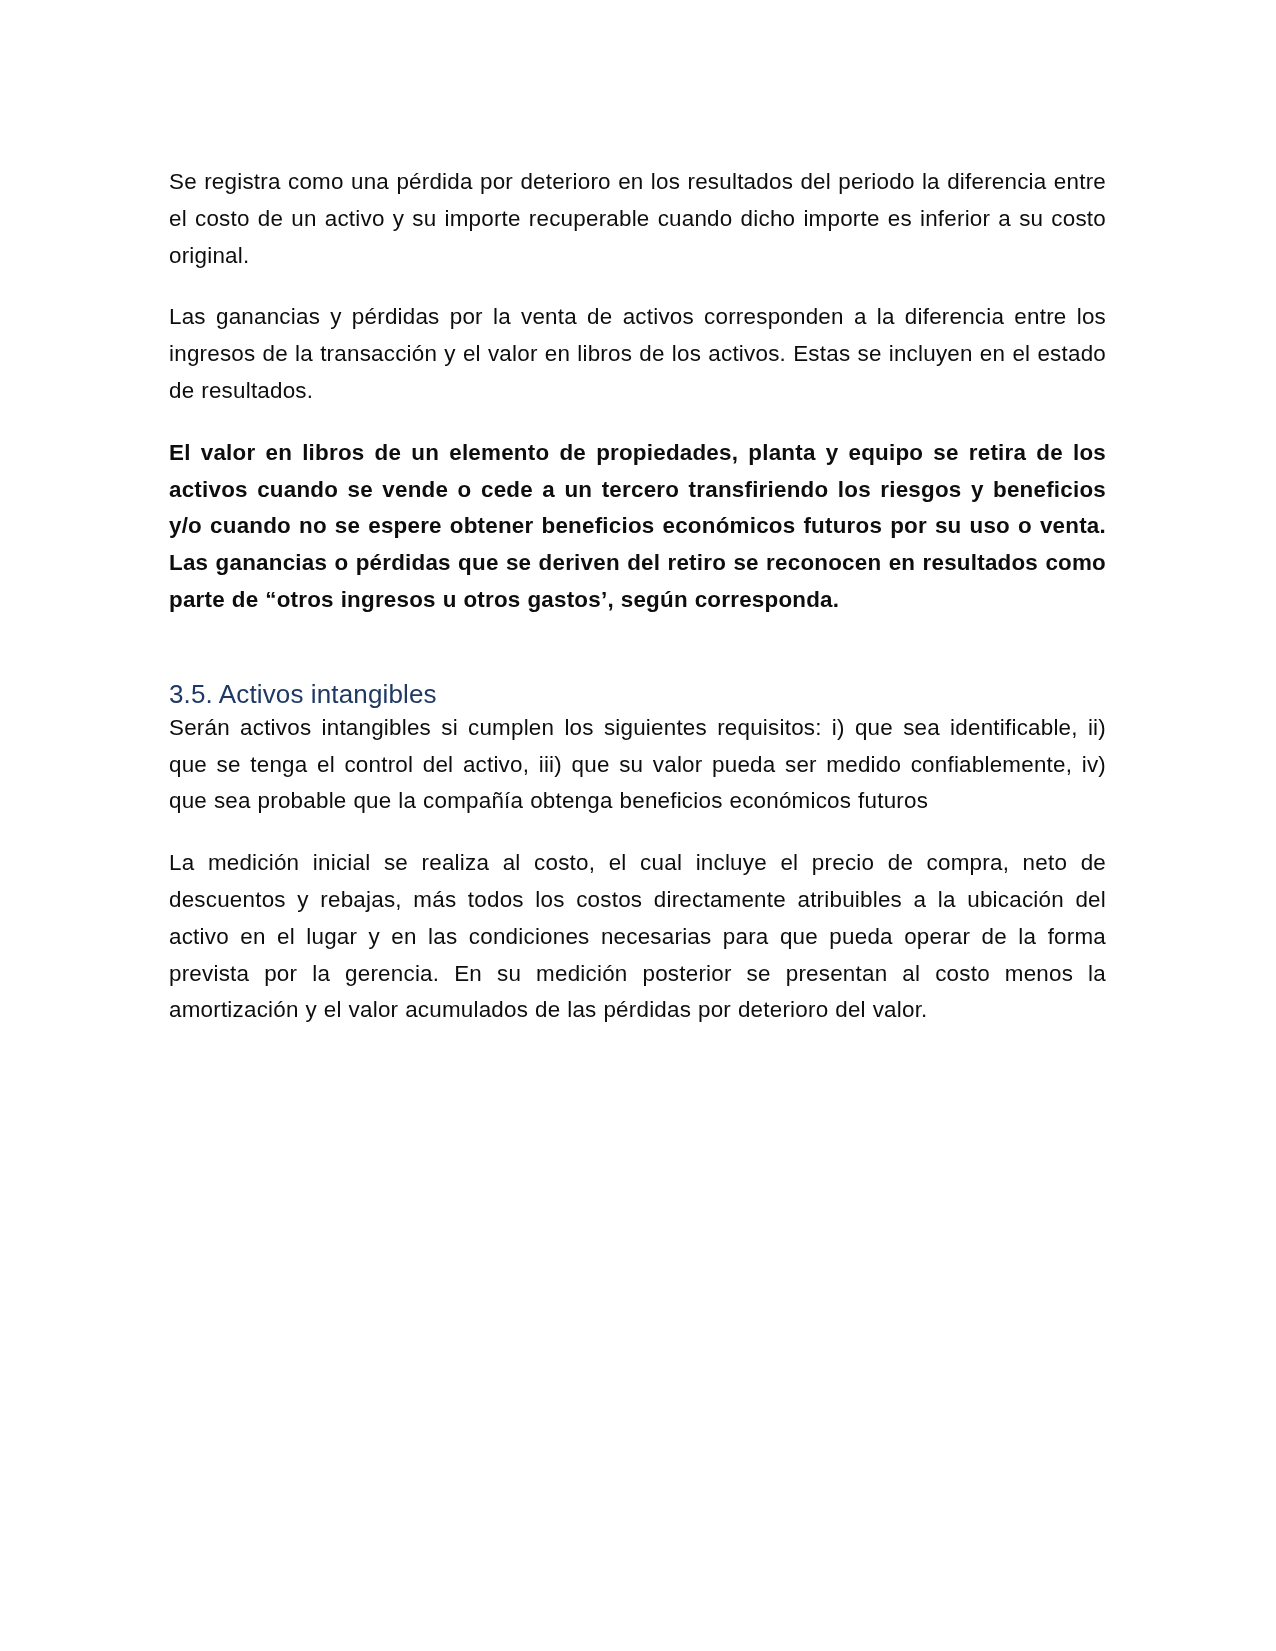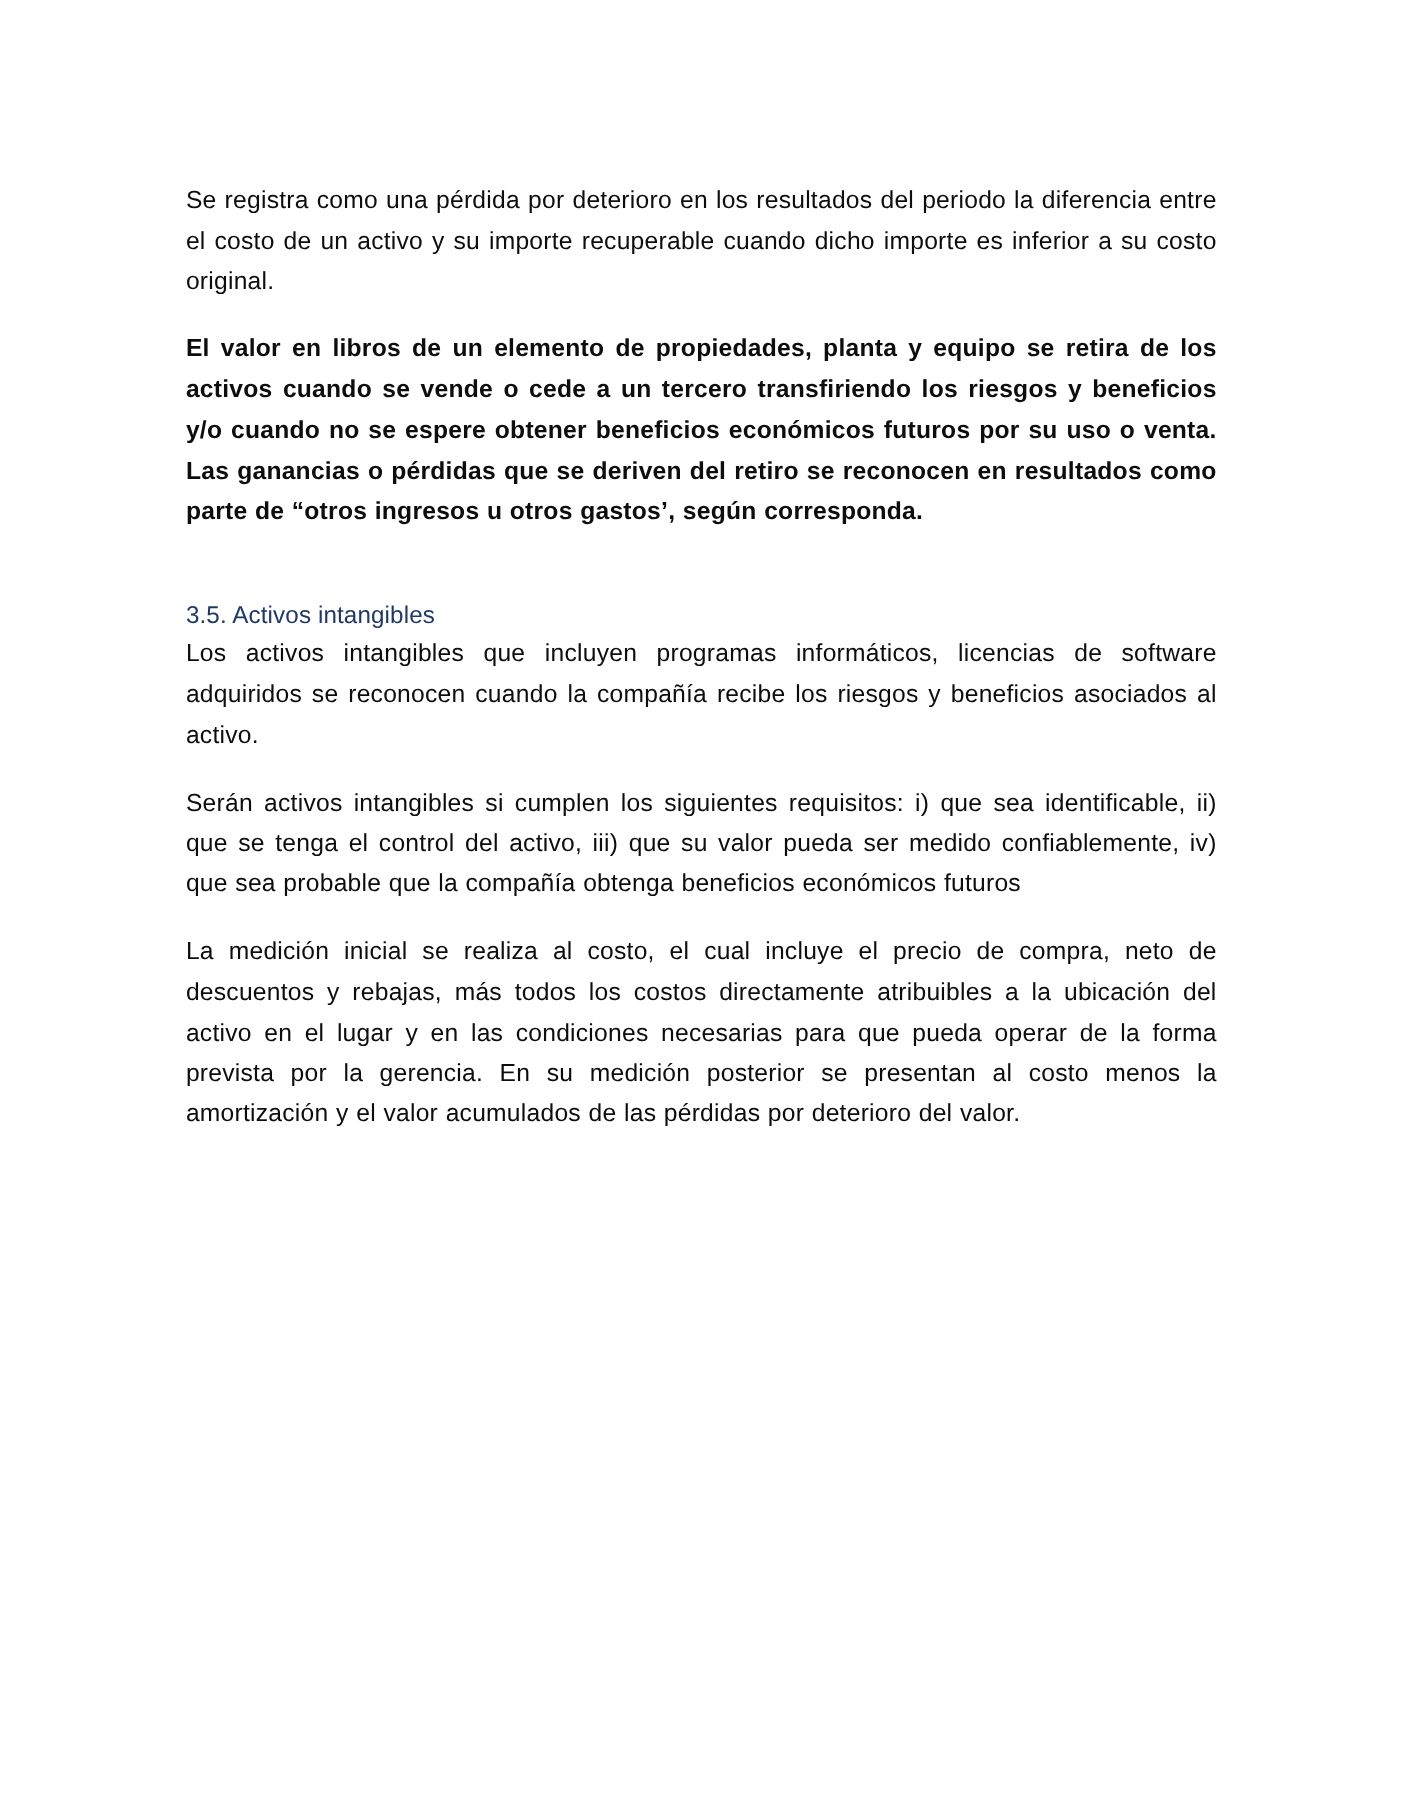--- a/index.html
+++ b/index.html
@@ -47,21 +47,21 @@
     margin-bottom: 0;
     font-weight: bold;
   }
 
   .section-gap {
     height: 60px;
   }
 
   h2.section-heading {
     margin: 0;
-    font-size: 22px;
+    font-size: 26px;
     line-height: 31px;
     font-weight: 400;
     color: #1f3864;
     letter-spacing: 0.005em;
   }
 
   
   p.para.after-heading {
     margin-top: 2px;
   }
@@ -72,30 +72,30 @@
 </style>
 </head>
 <body>
 
 <div class="page">
   <div class="content">
 
     <p class="para">Se registra como una pérdida por deterioro en los resultados del periodo la diferencia entre el costo de un activo y su importe recuperable cuando dicho importe es inferior a su costo original.</p>
 
 
+    <p class="para">Las ganancias y pérdidas por la venta de activos corresponden a la diferencia entre los ingresos de la transacción y el valor en libros de los activos. Estas se incluyen en el estado de resultados.</p>
 
 
 
     <p class="para tight-last">El valor en libros de un elemento de propiedades, planta y equipo se retira de los activos cuando se vende o cede a un tercero transfiriendo los riesgos y beneficios y/o cuando no se espere obtener beneficios económicos futuros por su uso o venta. Las ganancias o pérdidas que se deriven del retiro se reconocen en resultados como parte de “otros ingresos u otros gastos’, según corresponda.</p>
 
     <div class="section-gap"></div>
 
     <h2 class="section-heading">3.5. Activos intangibles</h2>
 
-    <p class="para after-heading">Los activos intangibles que incluyen programas informáticos, licencias de software adquiridos se reconocen cuando la compañía recibe los riesgos y beneficios asociados al activo.</p>
 
     <p class="para">Serán activos intangibles si cumplen los siguientes requisitos: i) que sea identificable, ii) que se tenga el control del activo, iii) que su valor pueda ser medido confiablemente, iv) que sea probable que la compañía obtenga beneficios económicos futuros</p>
 
     <p class="para">La medición inicial se realiza al costo, el cual incluye el precio de compra, neto de descuentos y rebajas, más todos los costos directamente atribuibles a la ubicación del activo en el lugar y en las condiciones necesarias para que pueda operar de la forma prevista por la gerencia. En su medición posterior se presentan al costo menos la amortización y el valor acumulados de las pérdidas por deterioro del valor.</p>
 
 
   </div>
 </div>
 
 </body></html>

